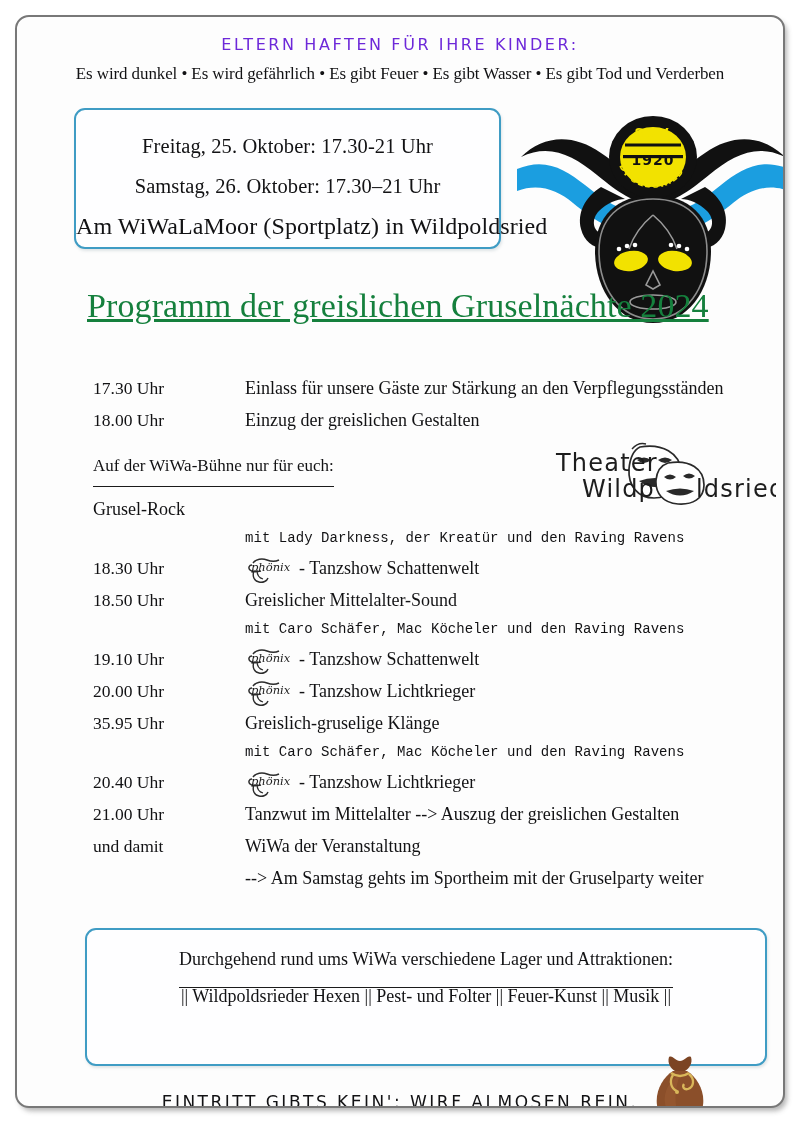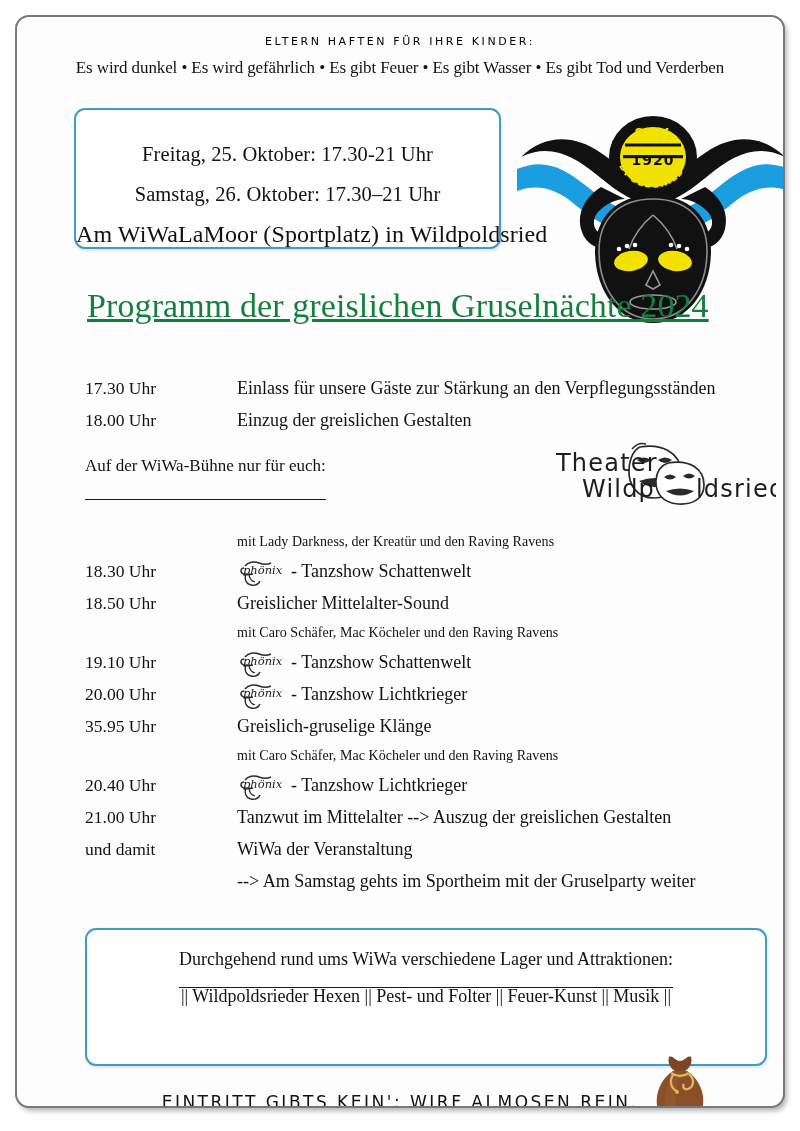--- a/index.html
+++ b/index.html
@@ -35,24 +35,24 @@
   
   #top-slogan {
     position: absolute;
     left: 0;
     top: 18px;
     width: 100%;
     text-align: center;
   }
   .slogan-line1 {
     font-family: "DejaVu Sans", sans-serif;
-    font-size: 11px;
+    font-size: 16px;
     letter-spacing: 2.6px;
     font-weight: 400;
-    color: #000000;
+    color: #6d28d9;
     white-space: nowrap;
   }
   .slogan-line2 {
     margin-top: 9px;
     font-family: "Liberation Serif", serif;
     font-size: 17.5px;
     letter-spacing: -0.1px;
     color: #121214;
     white-space: nowrap;
     transform: scaleX(0.97);
@@ -65,21 +65,21 @@
     border-radius: 11px;
     background: #fefeff;
     box-sizing: border-box;
     box-shadow: 1px 2px 3px rgba(120,140,150,0.22);
   }
   #datebox {
     left: 57px;
     top: 91px;
     width: 427px;
     height: 141px;
-    padding-top: 24px;
+    padding-top: 16px;
   }
   .datebox-line {
     text-align: center;
     font-size: 20.5px;
     line-height: 40px;
     color: #121214;
     white-space: nowrap;
     letter-spacing: 0.1px;
   }
   .datebox-line.wide { font-size: 24px; }
@@ -113,21 +113,21 @@
     left: 527px;
     top: 424px;
     width: 232px;
     height: 64px;
   }
   #theater-logo svg { display: block; width: 100%; height: 100%; }
 
   
   #programme {
     position: absolute;
-    left: 68px;
+    left: 76px;
     top: 355px;
     width: 680px;
   }
   .prow {
     display: flex;
     align-items: baseline;
     min-height: 22px;
   }
   .ptime {
     width: 152px;
@@ -142,29 +142,29 @@
     font-size: 18px;
     line-height: 32px;
     color: #121214;
     white-space: nowrap;
   }
   .prow.sub .pdesc {
     font-size: 14px;
     line-height: 27px;
     letter-spacing: 0.05px;
   }
-  .prow.sub { min-height: 20px; }
+  .prow.sub { min-height: 20px; font-family: Liberation Mono, monospace; }
   .prow.spacer { height: 15px; min-height: 15px; }
 
   .section-label {
     display: inline-block;
     font-size: 17px;
     line-height: 30px;
     border-bottom: 1.4px solid #1b1b1b;
-    padding-bottom: 18px;
+    padding-bottom: 5px;
     color: #121214;
     white-space: nowrap;
   }
   .prow.section { margin-bottom: 6px; }
 
   
   .phoenix-mark {
     display: inline-block;
     position: relative;
     width: 54px;
@@ -320,20 +320,21 @@
       <div class="pdesc">Einzug  der greislichen Gestalten</div>
     </div>
 
     <div class="prow spacer"></div>
 
     <div class="prow section">
       <div class="section-label">Auf der WiWa-Bühne nur für euch:</div>
     </div>
 
     <div class="prow">
+      <div class="pdesc">Grusel-Rock</div>
     </div>
 
     <div class="prow sub">
       <div class="ptime"></div>
       <div class="pdesc">mit Lady Darkness, der Kreatür und den Raving Ravens</div>
     </div>
 
     <div class="prow">
       <div class="ptime">18.30 Uhr</div>
       <div class="pdesc"><span class="phoenix-mark"><svg viewBox="0 0 54 32" xmlns="http://www.w3.org/2000/svg">

